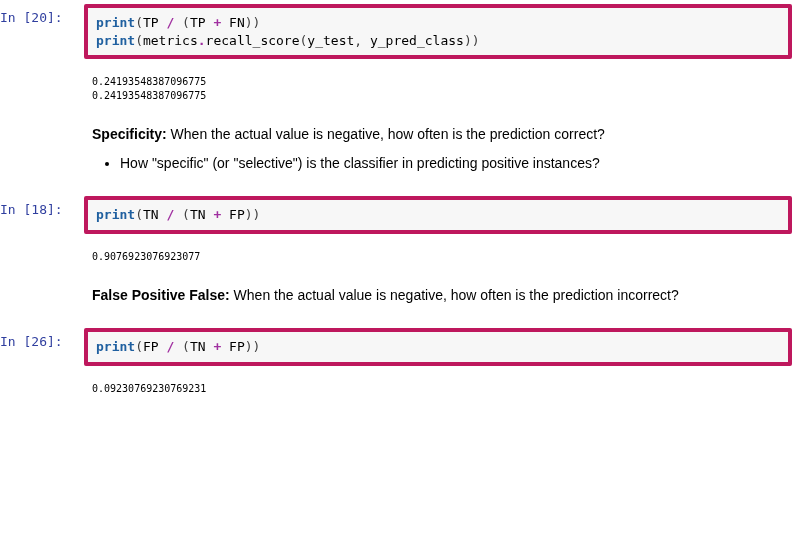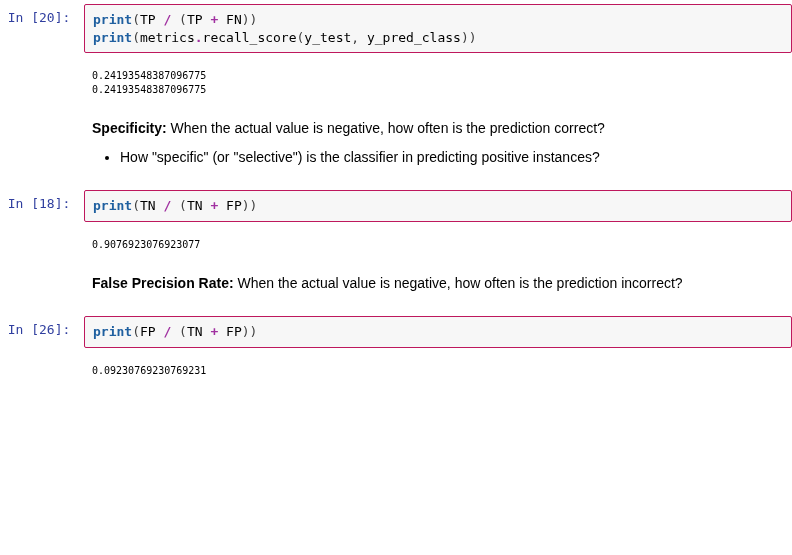--- a/index.html
+++ b/index.html
@@ -14,31 +14,31 @@
     width: 792px;
   }
   .cell {
     display: flex;
     align-items: flex-start;
     padding: 4px 0;
   }
   .prompt {
     width: 78px;
     min-width: 78px;
-    text-align: center;
+    text-align: left;
     padding: 6px 6px 0 0;
     font-family: Menlo, Consolas, monospace;
     font-size: 13px;
     color: #303F9F;
   }
   .prompt.blank { color: transparent; }
   .input-area {
     flex: 1;
     background: #f7f7f7;
-    border: 1px solid #be185d;
+    border: 4px solid #be185d;
     border-radius: 2px;
     padding: 6px 8px;
     font-family: Menlo, Consolas, monospace;
     font-size: 13px;
     line-height: 1.35;
     white-space: pre;
     overflow: hidden;
   }
   .output-area {
     flex: 1;
@@ -98,21 +98,21 @@
   </div>
 
   <div class="cell">
     <div class="prompt blank">.</div>
     <div class="output-area">0.9076923076923077</div>
   </div>
 
   <div class="cell">
     <div class="prompt blank">.</div>
     <div class="md-area">
-      <p><strong>False Precision Rate:</strong><span> When the actual value is negative, how often is the prediction incorrect?</span></p>
+      <p><strong>False Positive False:</strong><span> When the actual value is negative, how often is the prediction incorrect?</span></p>
     </div>
   </div>
 
   <div class="cell">
     <div class="prompt">In [26]:</div>
     <div class="input-area"><span class="tok-fn">print</span><span class="tok-punc">(</span><span class="tok-name">FP</span><span class="tok-op"> / </span><span class="tok-punc">(</span><span class="tok-name">TN</span><span class="tok-op"> + </span><span class="tok-name">FP</span><span class="tok-punc">)</span><span class="tok-punc">)</span></div>
   </div>
 
   <div class="cell">
     <div class="prompt blank">.</div>

